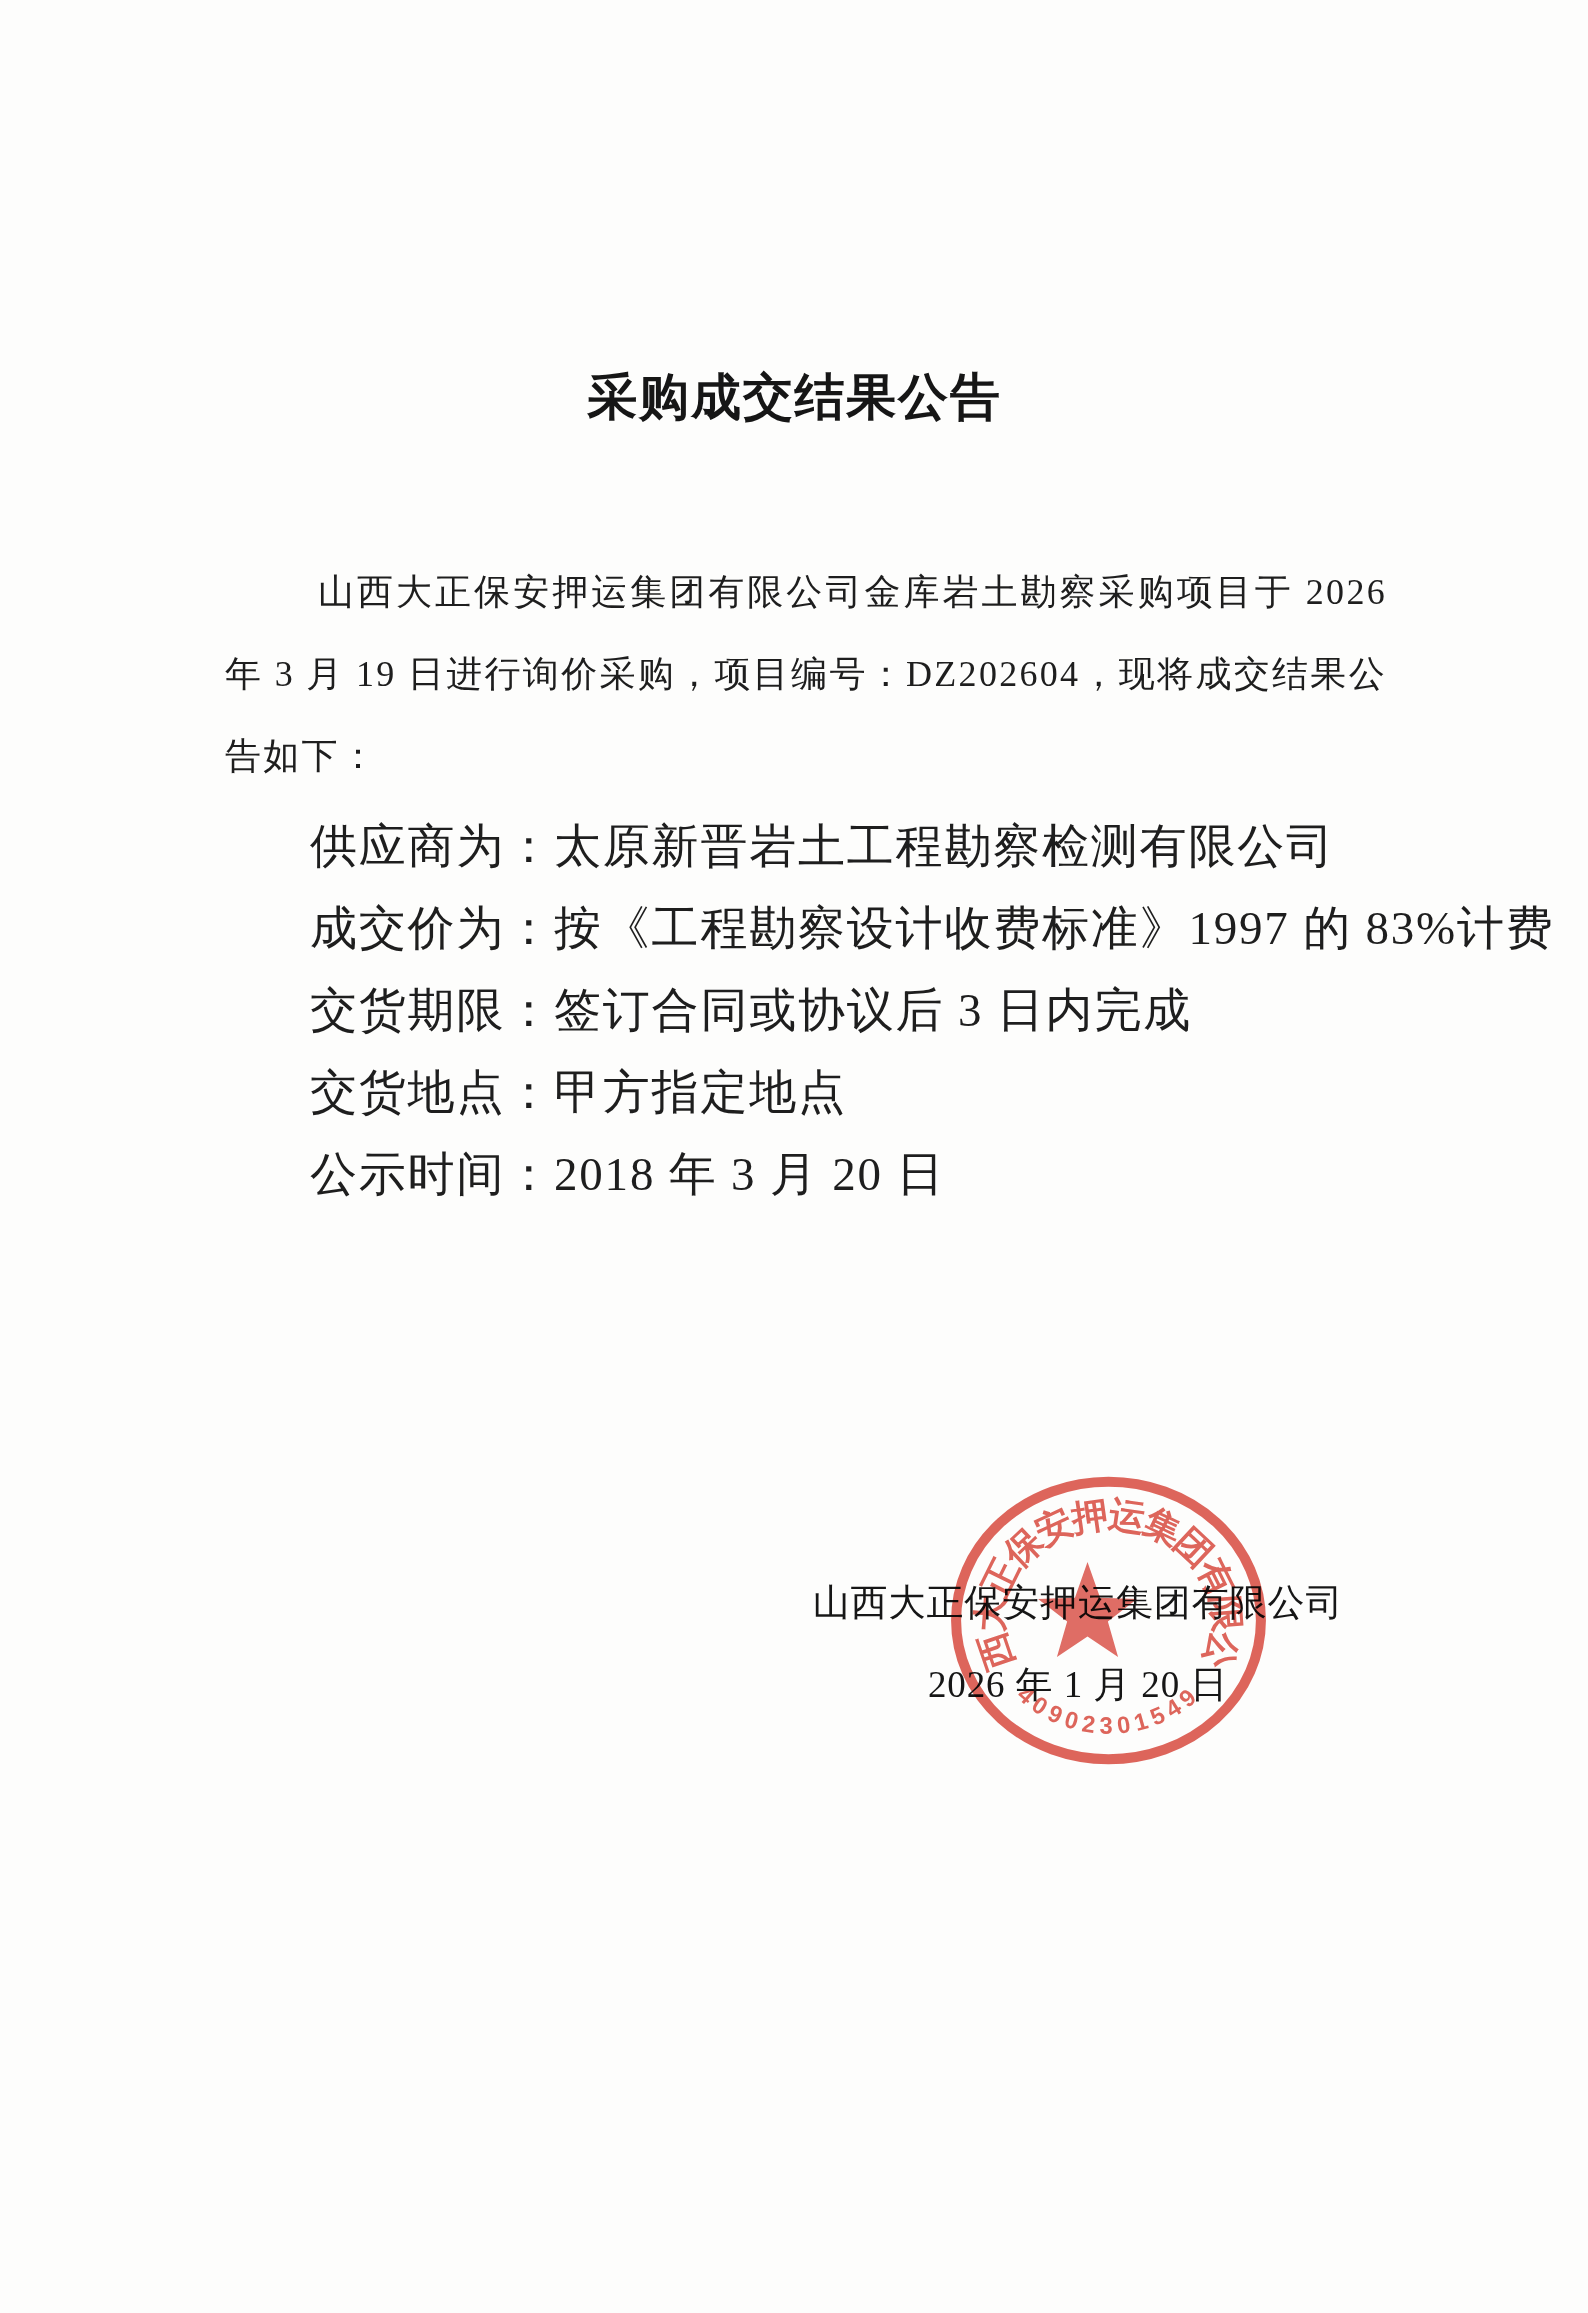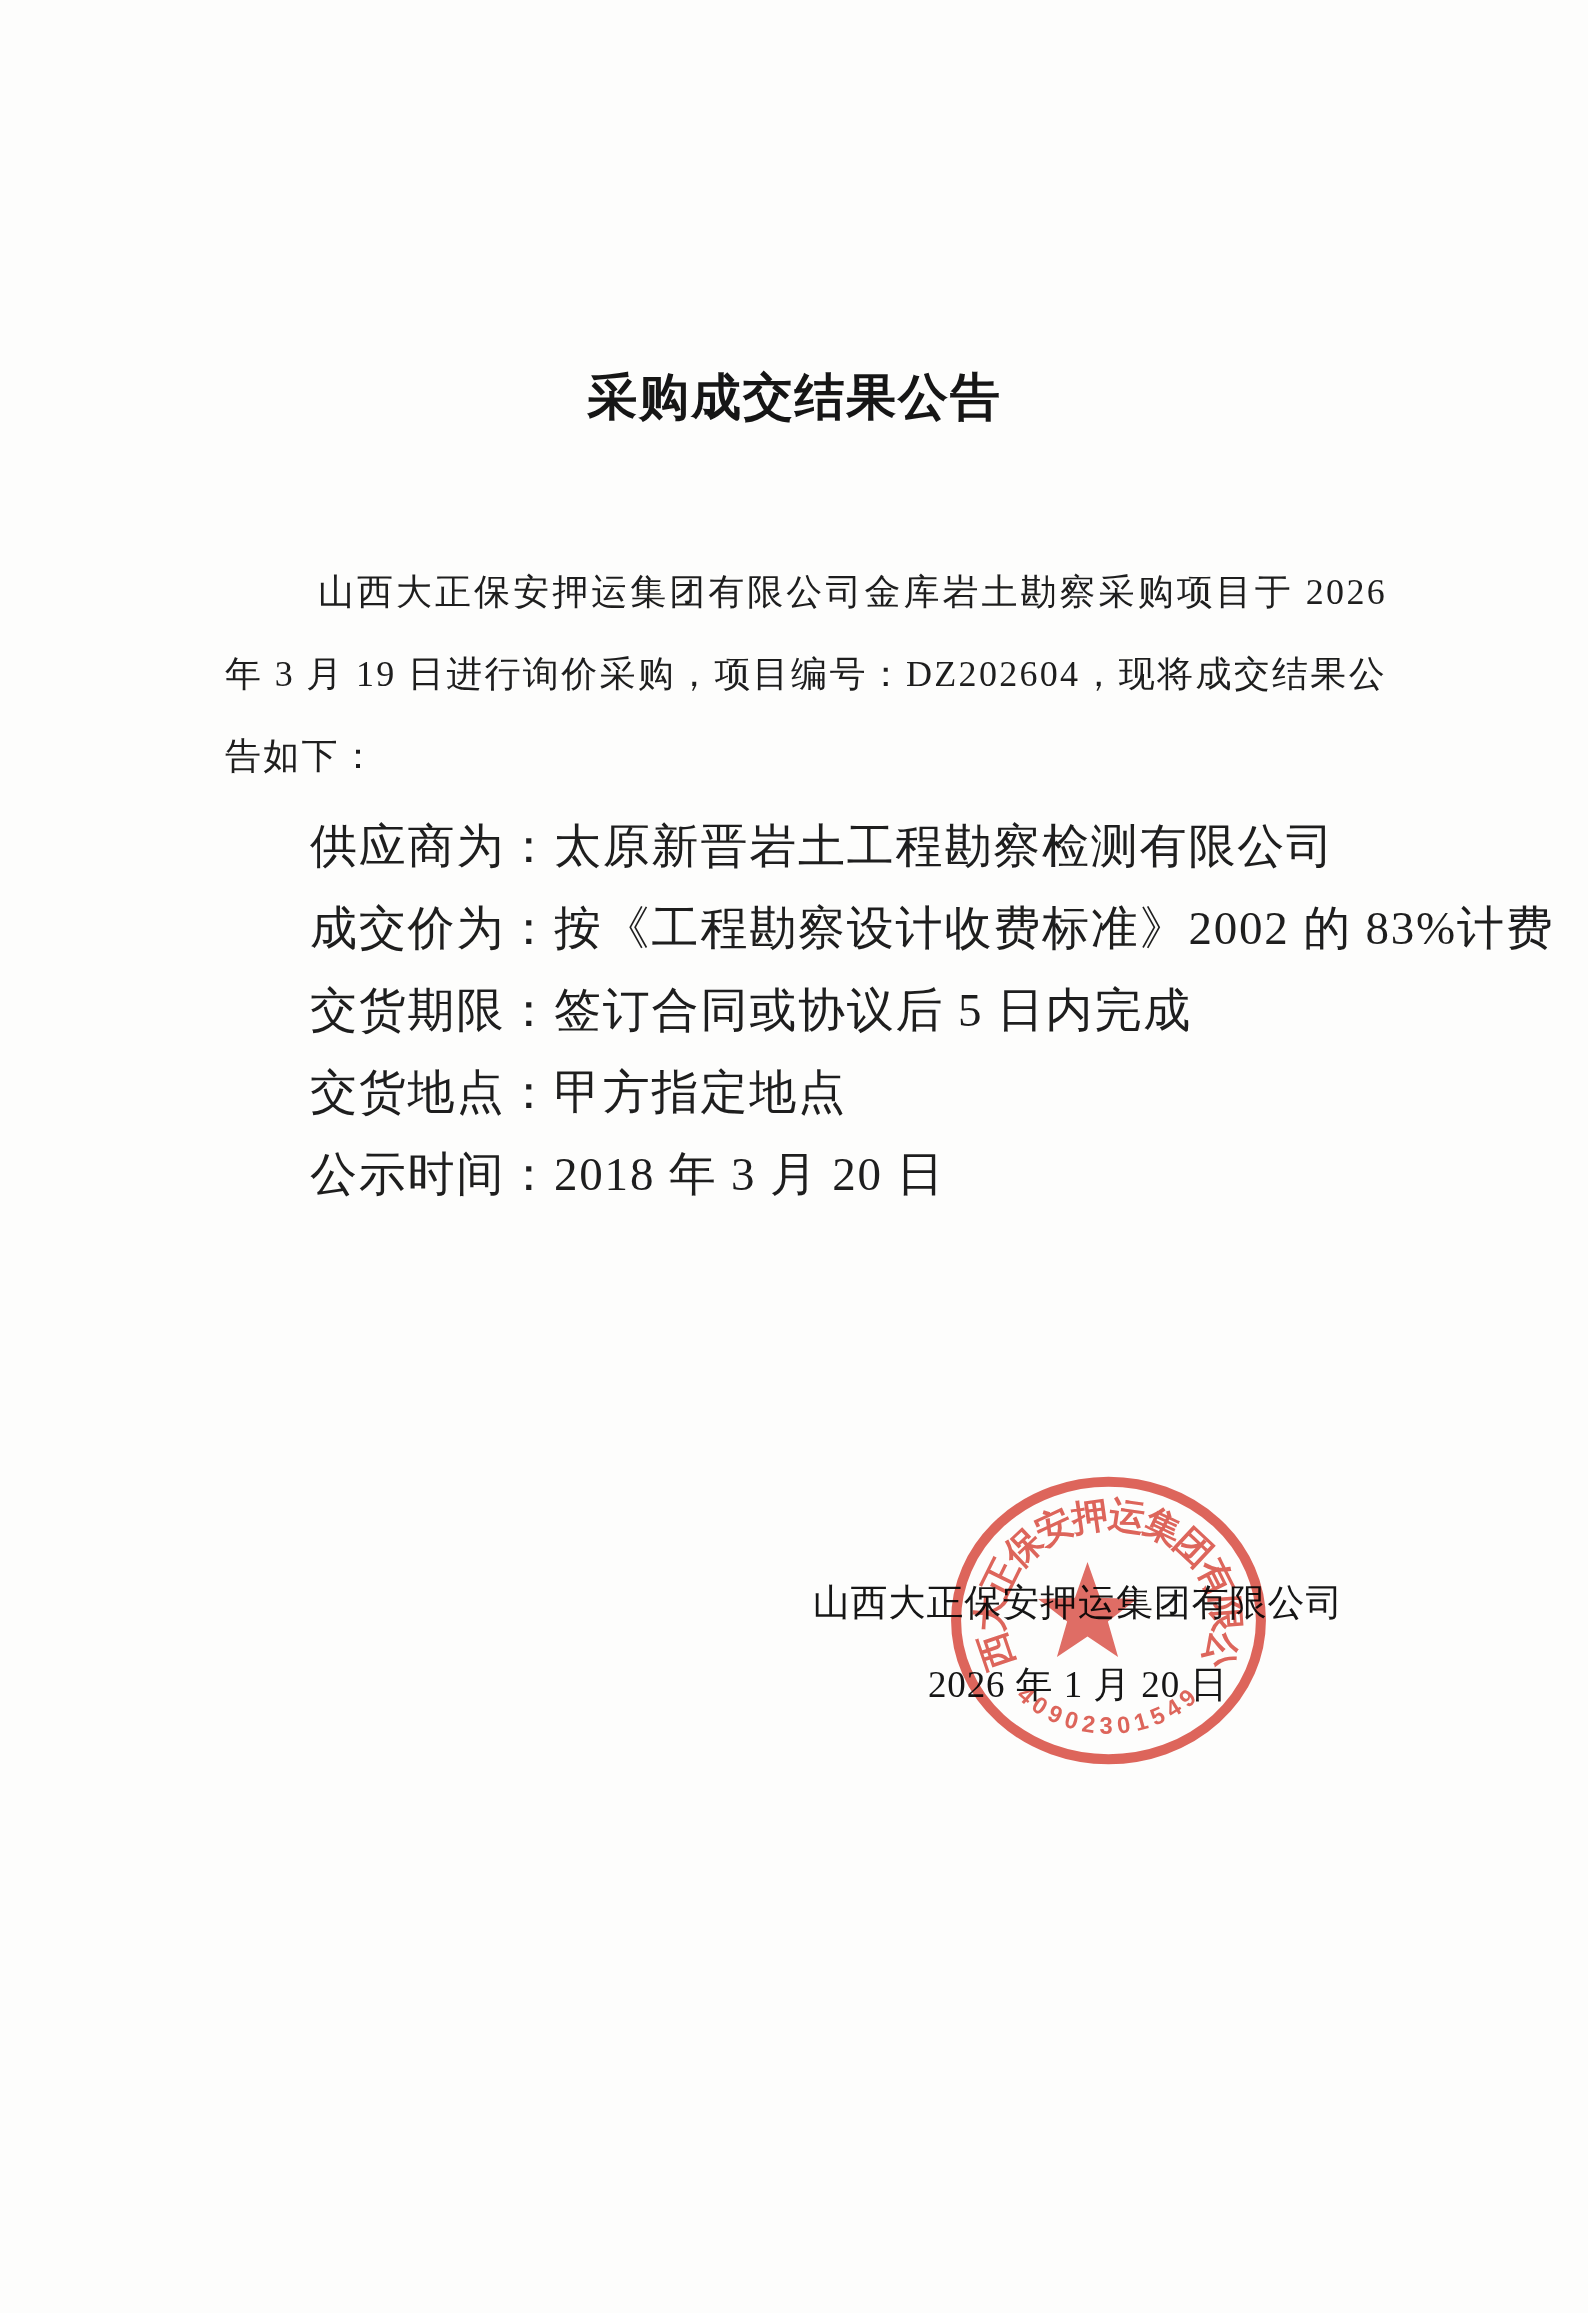--- a/index.html
+++ b/index.html
@@ -98,22 +98,22 @@
 <body>
 
 <div class="page">
 
   <h1 class="doc-title">采购成交结果公告</h1>
 
   <p class="intro">山西大正保安押运集团有限公司金库岩土勘察采购项目于 2026 年 3 月 19 日进行询价采购，项目编号：DZ202604，现将成交结果公告如下：</p>
 
   <div class="details">
     <p>供应商为：太原新晋岩土工程勘察检测有限公司</p>
-    <p>成交价为：按《工程勘察设计收费标准》2002 的 83%计费</p>
-    <p>交货期限：签订合同或协议后 5 日内完成</p>
+    <p>成交价为：按《工程勘察设计收费标准》1997 的 83%计费</p>
+    <p>交货期限：签订合同或协议后 3 日内完成</p>
     <p>交货地点：甲方指定地点</p>
     <p>公示时间：2018 年 3 月 20 日</p>
   </div>
 
   <div class="signature">
     <p>山西大正保安押运集团有限公司</p>
     <p>2026 年 1 月 20 日</p>
   </div>
 
   <svg class="seal" viewBox="0 0 364 332" aria-hidden="true">

